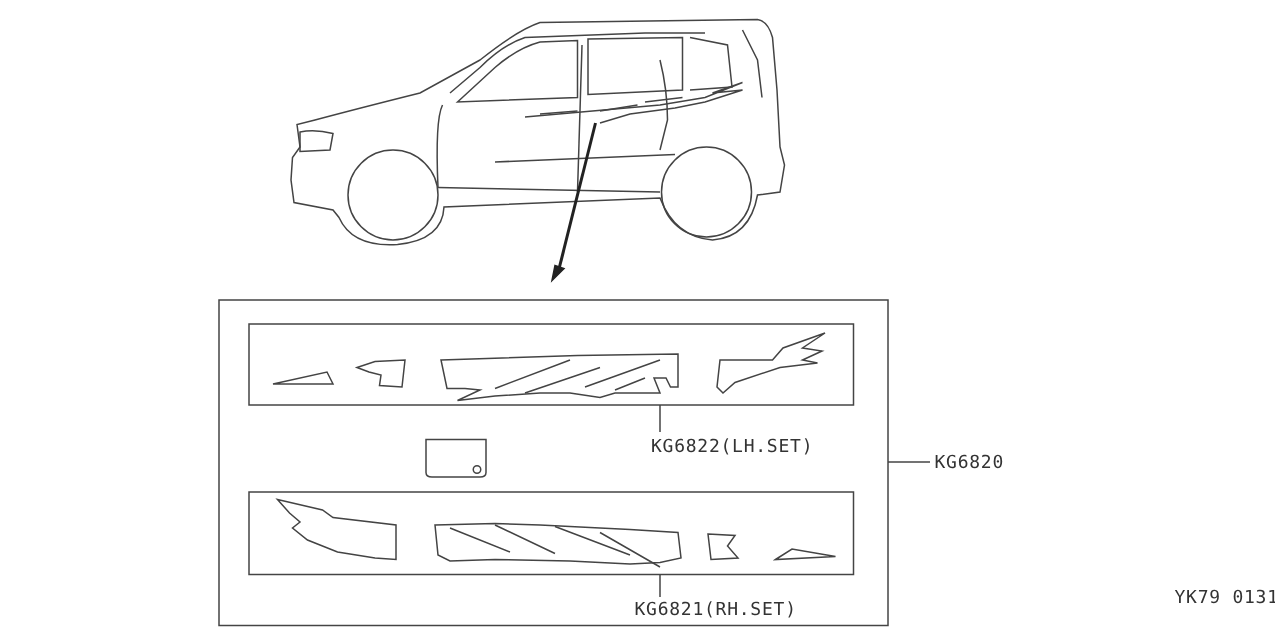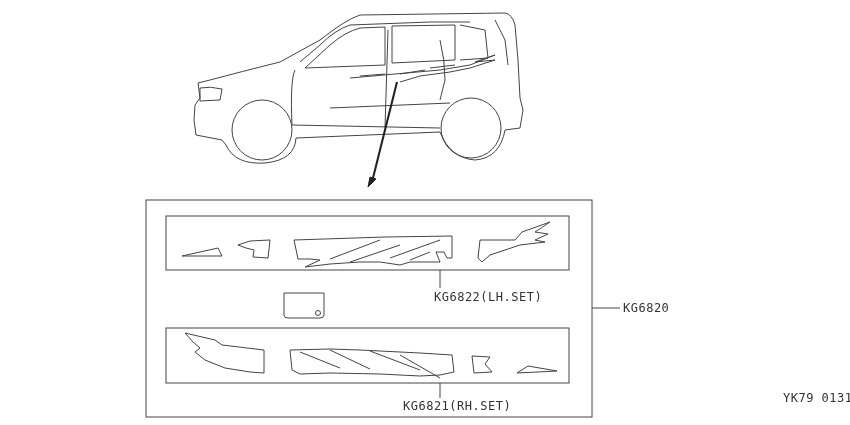--- a/index.html
+++ b/index.html
@@ -58,14 +58,14 @@
       <path d="M300,352 L340,368 M330,350 L370,369 M370,351 L420,370 M400,355 L440,378"></path>
       <path d="M472,356 L490,357 L485,364 L492,372 L474,373 Z"></path>
       <path d="M517,373 L528,366 L557,371 Z"></path>
     </g>
     <line x1="440" y1="383" x2="440" y2="398"></line>
   </g>
 </svg>
 
 <div class="lbl" style="left:405px; top:290px;margin-left:29px;">KG6822(LH.SET)</div>
 <div class="lbl" style="left:623px; top:301px;text-align:right;">KG6820</div>
-<div class="lbl" style="left:403px; top:399px;text-align:right;">KG6821(RH.SET)</div>
+<div class="lbl" style="left:423px; top:399px;text-align:right;">KG6821(RH.SET)</div>
 <div class="lbl" style="left:767px; top:391px;margin-left:16px;">YK79 0131</div>
 
 </body></html>

